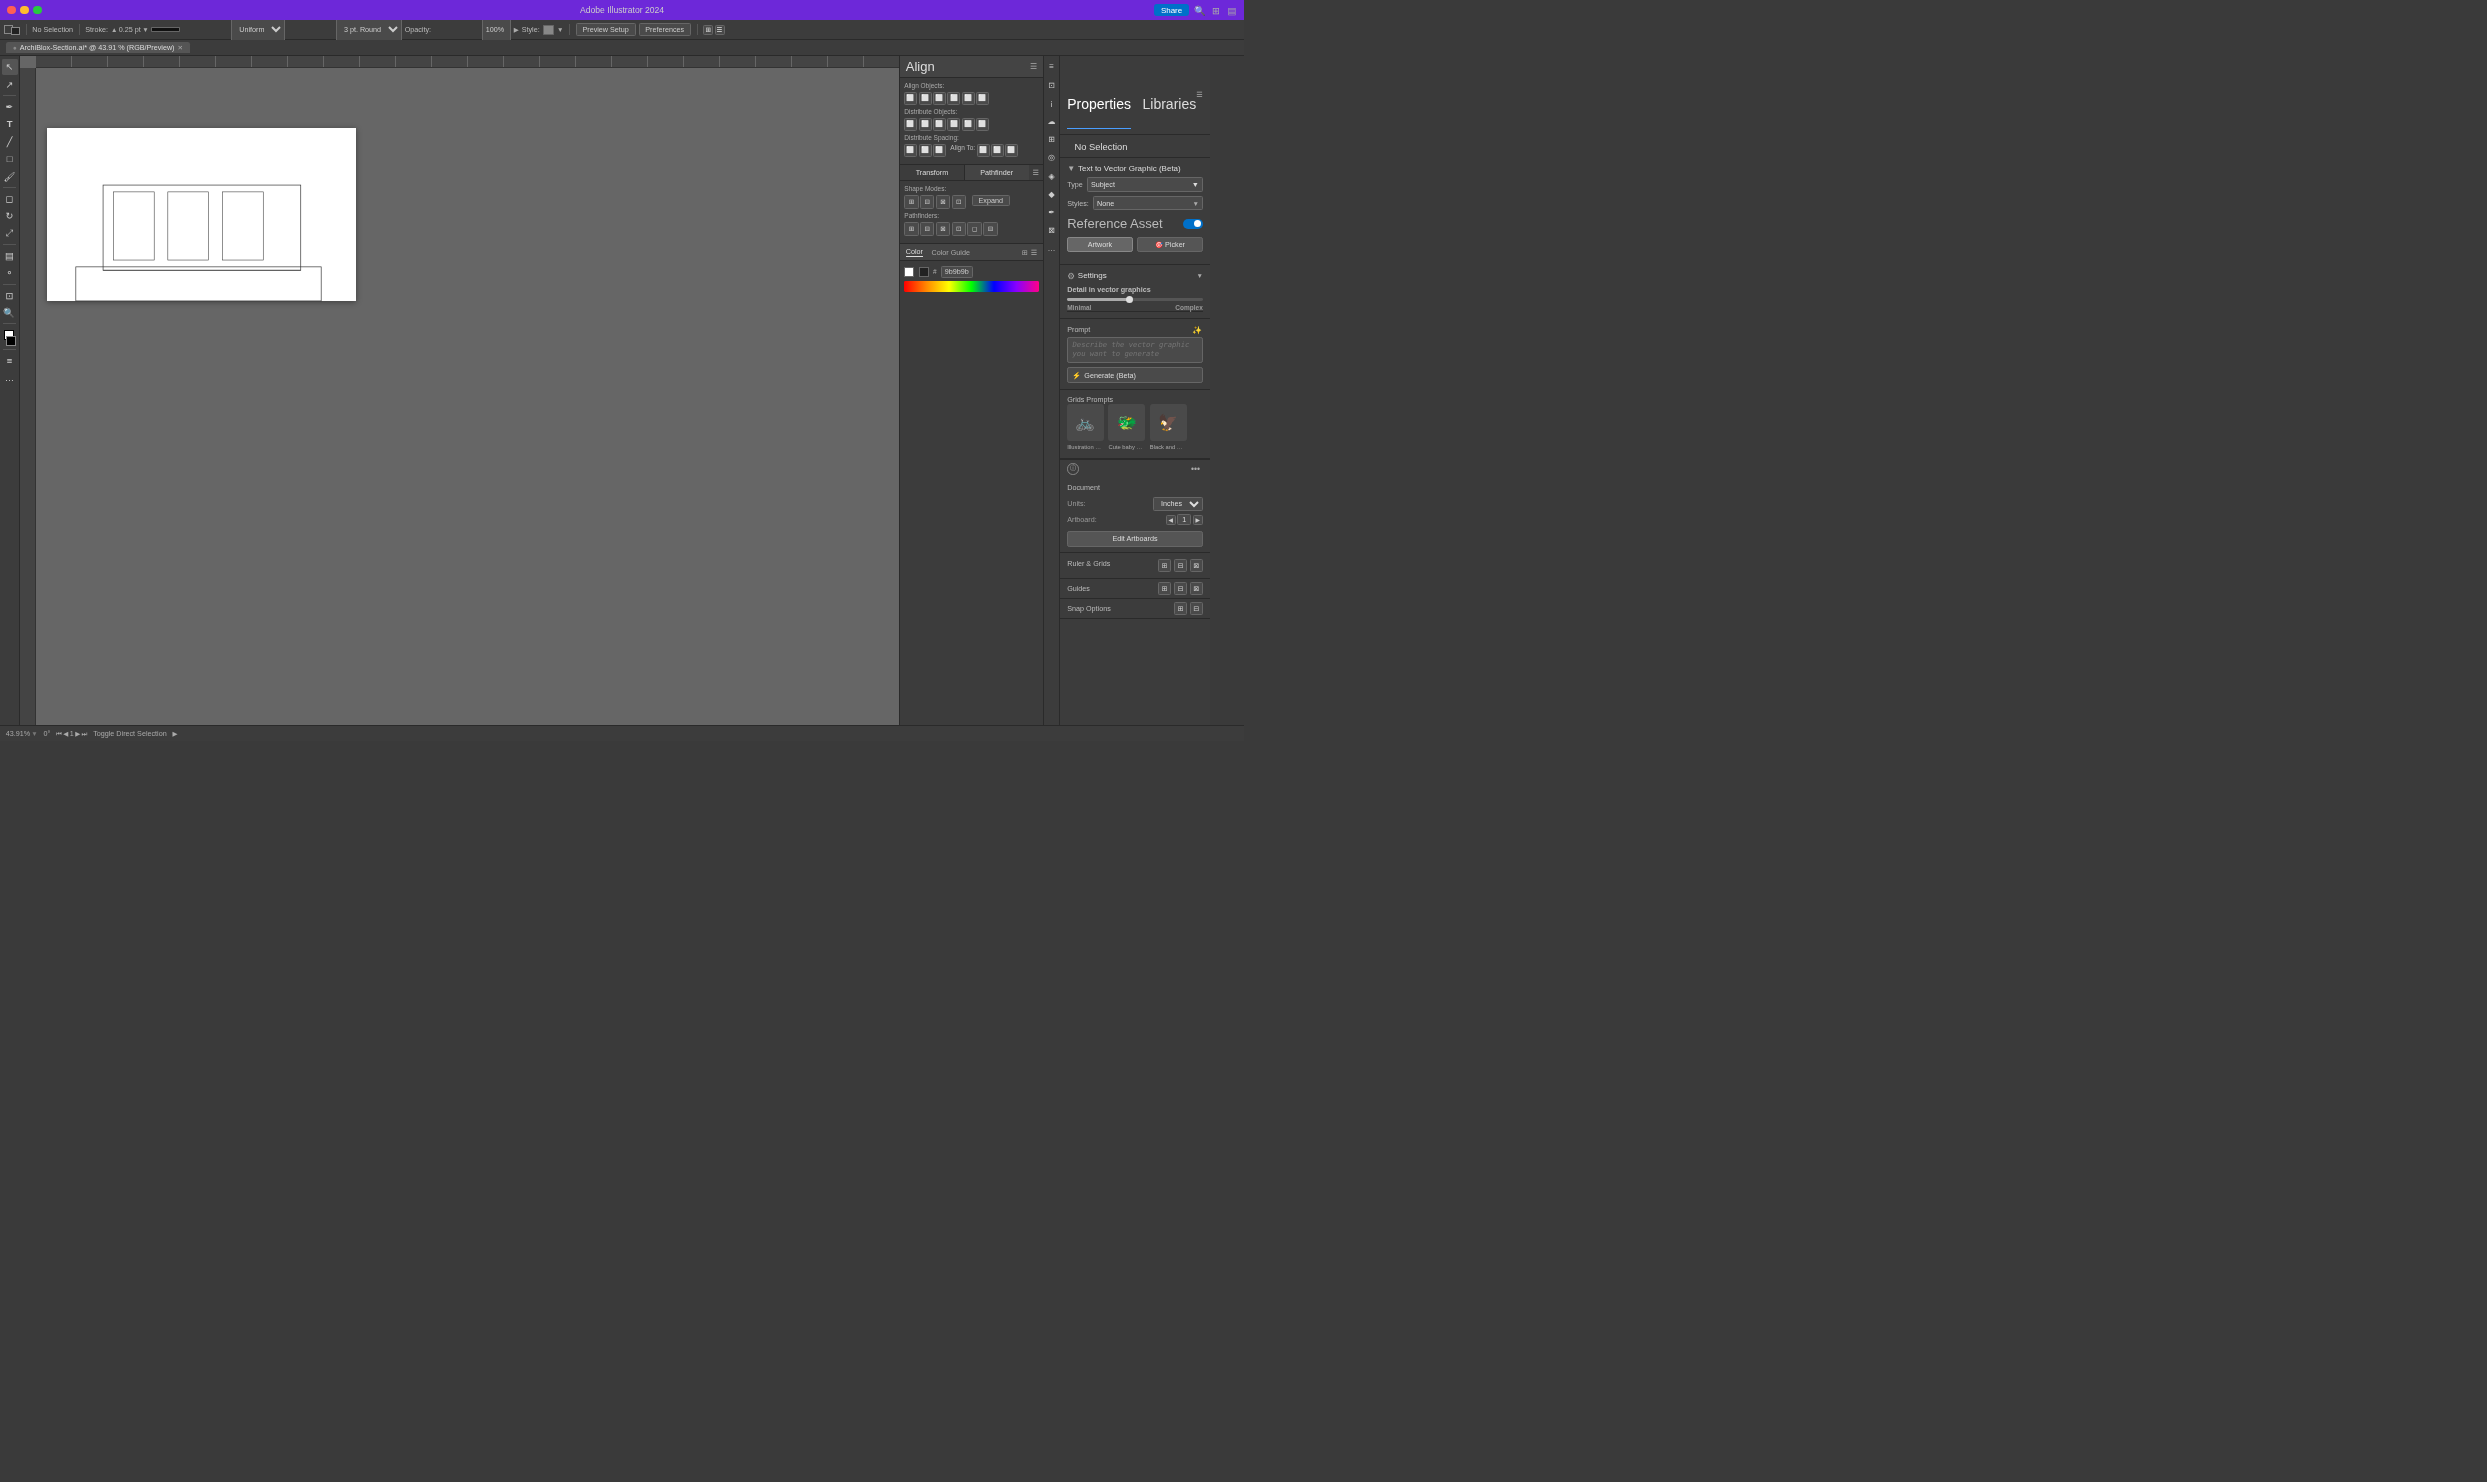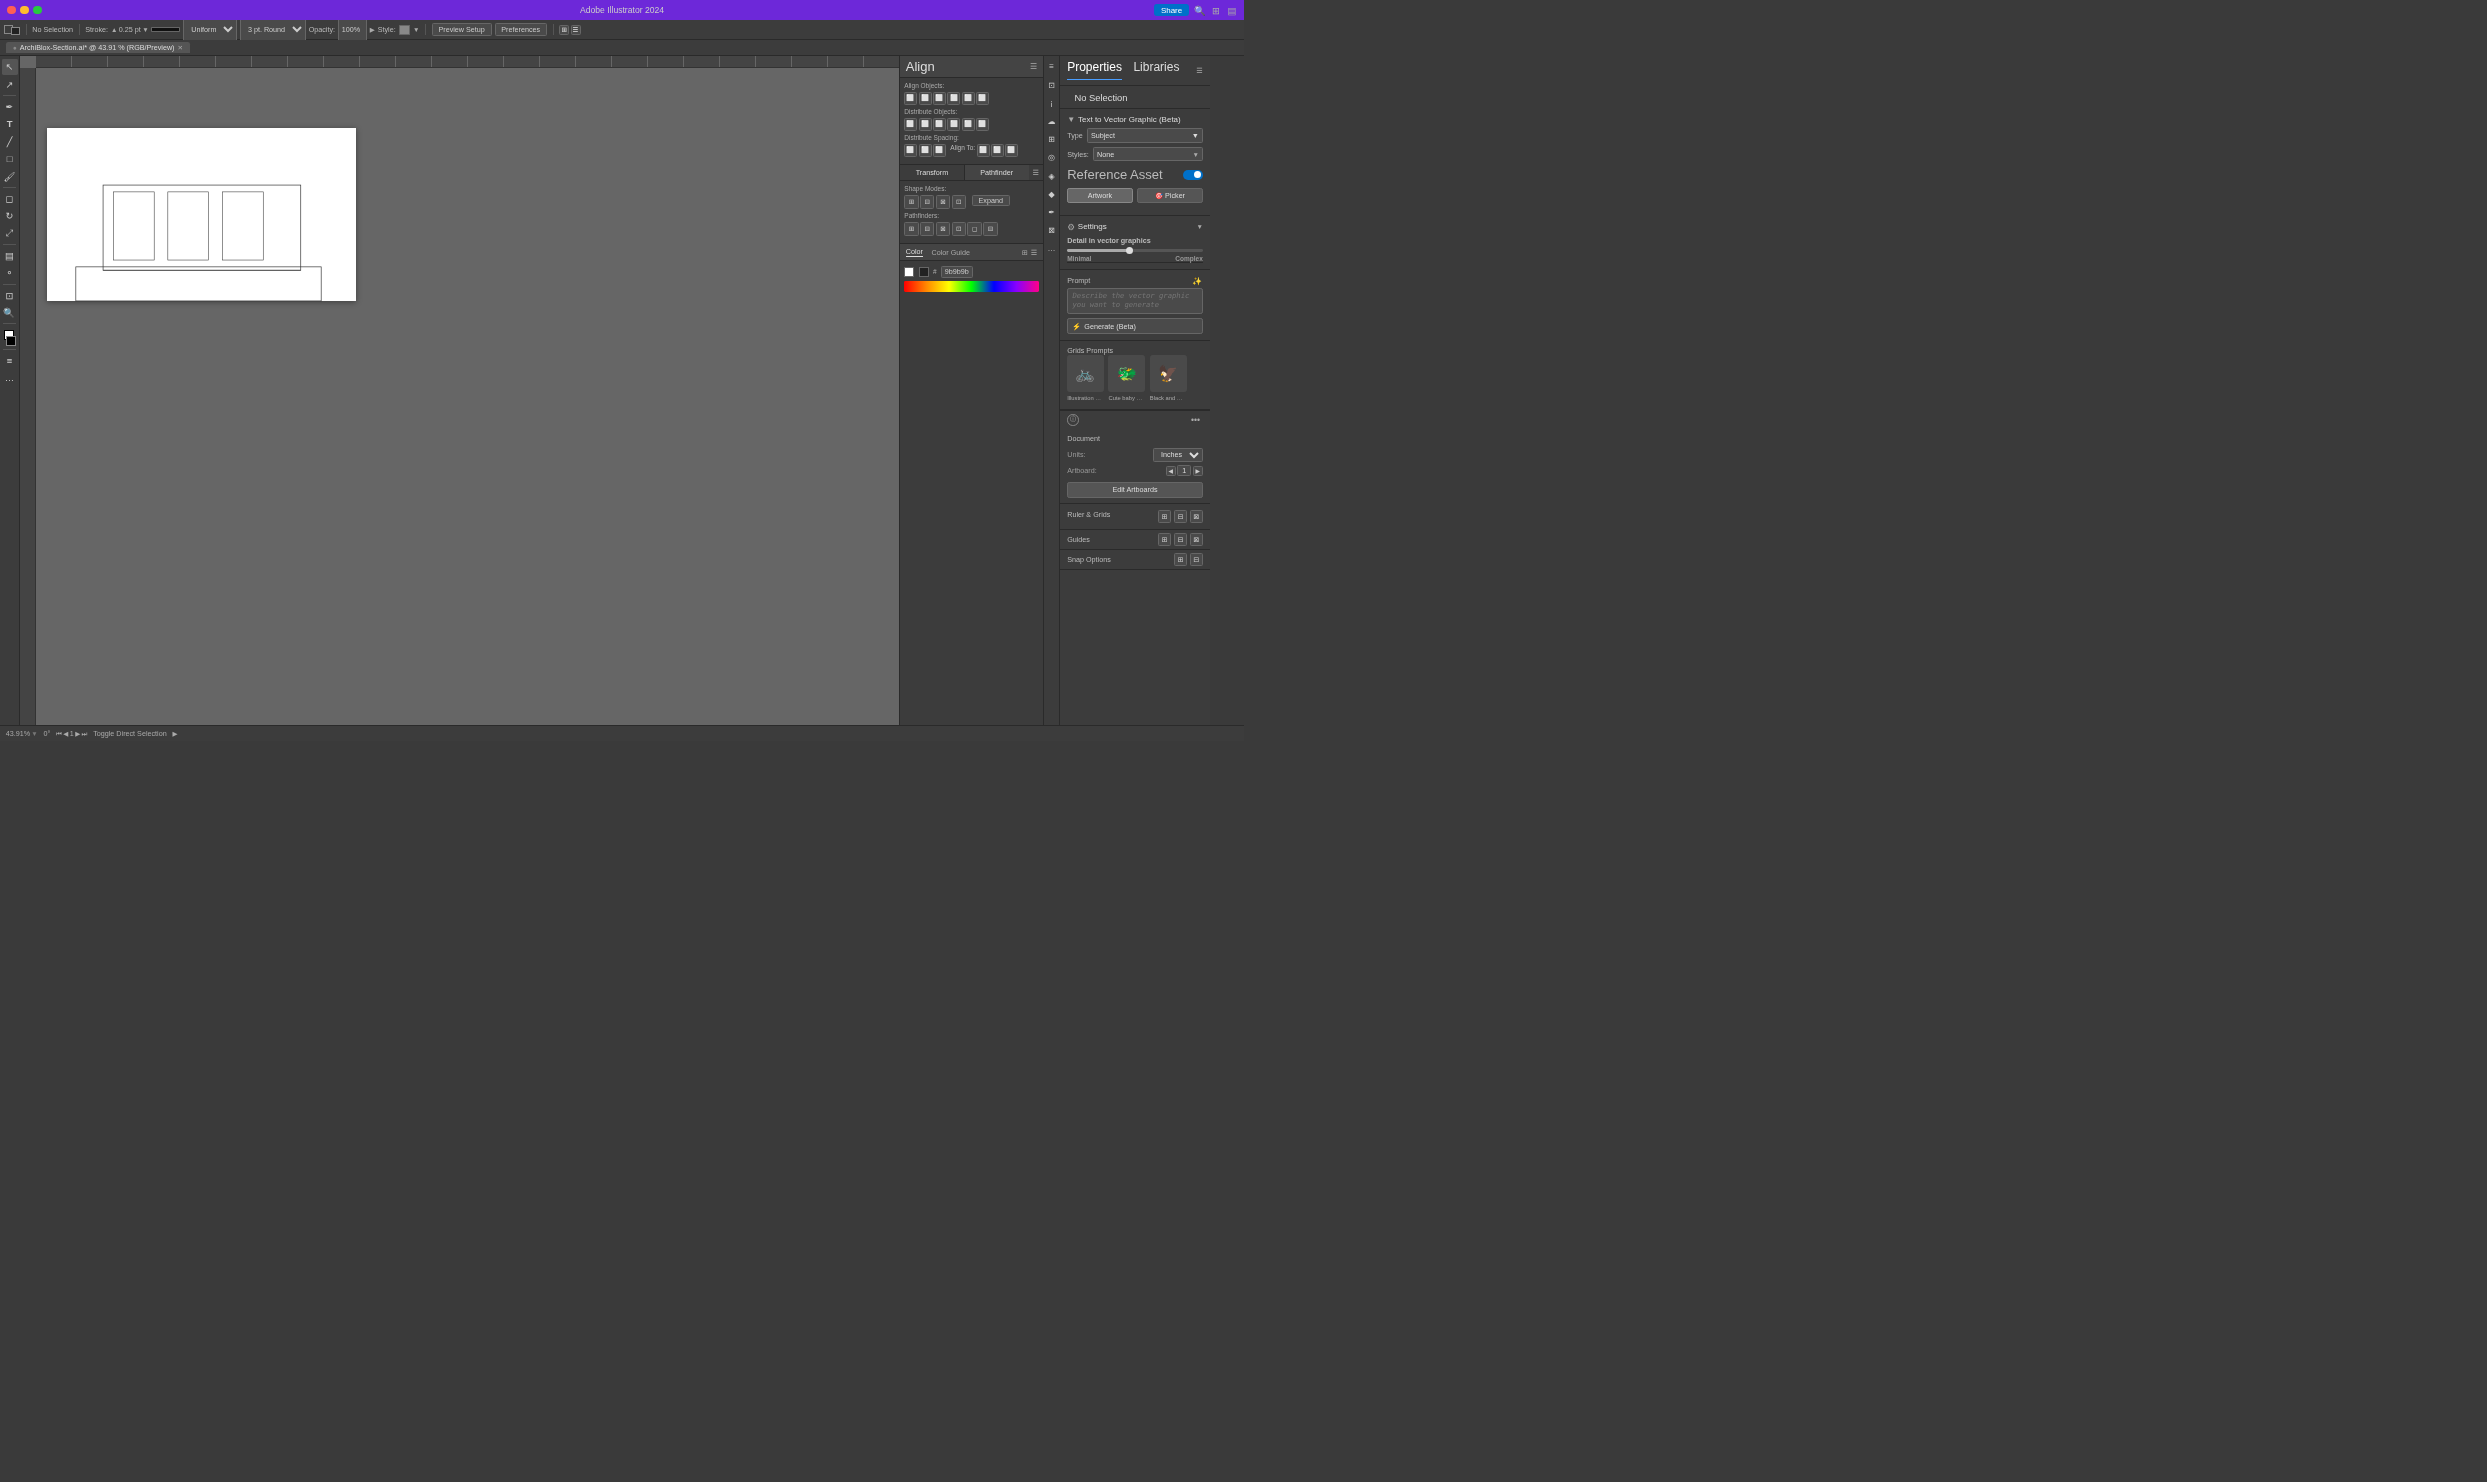--- a/index.html
+++ b/index.html
@@ -14,21 +14,21 @@
     .tb-max { background: #27c93f; }
     .title-bar-title { font-size: 8.6px; color: #ccc; }
     .title-bar-right { position: absolute; right: 7.2px; display: flex; gap: 5.8px; align-items: center; }
     .share-btn { background: #0070c9; color: white; border: none; border-radius: 2.9px; padding: 1.4px 7.2px; font-size: 8px; cursor: pointer; }
     .tb-icon { width: 10px; height: 10px; color: #aaa; cursor: pointer; font-size: 9.4px; display: flex; align-items: center; justify-content: center; }
 
     
     .toolbar { height: 20px; background: #3c3c3c; display: flex; align-items: center; padding: 0 4.3px; gap: 2.9px; flex-shrink: 0; border-bottom: 0.7px solid #2a2a2a; }
     .toolbar-item { display: flex; align-items: center; gap: 1.4px; font-size: 7.2px; color: #ccc; }
     .toolbar-separator { width: 0.7px; height: 11.5px; background: #555; margin: 0 2.9px; }
-    .toolbar-select { background: #4a4a4a; border: 0.7px solid #666; color: #ccc; font-size: 7.2px; padding: 0.7px 2.9px; border-radius: 1.4px; height: 31px; }
+    .toolbar-select { background: #4a4a4a; border: 0.7px solid #666; color: #ccc; font-size: 7.2px; padding: 0.7px 2.9px; border-radius: 1.4px; height: 31px; margin-left: 48px; }
     .toolbar-btn { background: #4a4a4a; border: 0.7px solid #666; color: #ccc; font-size: 7.2px; padding: 0.7px 5.8px; border-radius: 1.4px; height: 13px; cursor: pointer; }
     .tool-label { font-size: 7.2px; color: #bbb; }
 
     
     .tab-bar { height: 16px; background: #3c3c3c; display: flex; align-items: center; padding: 0 5.8px; border-bottom: 0.7px solid #2a2a2a; flex-shrink: 0; }
     .tab { display: flex; align-items: center; gap: 2.9px; padding: 1.4px 7.2px; background: #555; border-radius: 2.2px 2.2px 0 0; font-size: 7.2px; color: #ddd; }
     .tab-close { font-size: 6.5px; color: #aaa; cursor: pointer; }
 
     
     .main { display: flex; flex: 1; overflow: hidden; }
@@ -46,21 +46,21 @@
     .panel-title { font-size: 13px; color: #ddd; font-weight: 400; }
     .panel-menu { font-size: 8px; color: #aaa; cursor: pointer; }
 
     
     .right-icon-bar { width: 16px; background: #3c3c3c; display: flex; flex-direction: column; align-items: center; padding: 2.9px 0; gap: 2.2px; border-left: 0.7px solid #2a2a2a; }
 
     
     .properties-panel { width: 151px; background: #3c3c3c; border-left: 0.7px solid #2a2a2a; display: flex; flex-direction: column; overflow-y: auto; flex-shrink: 0; }
     .props-header { display: flex; align-items: center; justify-content: space-between; padding: 4.3px 7.2px; border-bottom: 0.7px solid #2a2a2a; }
     .props-tabs { display: flex; gap: 11.5px; }
-    .props-tab { font-size: 12px; color: #ddd; cursor: pointer; padding-bottom: 5px; }
+    .props-tab { font-size: 14px; color: #ddd; cursor: pointer; padding-bottom: 16px; margin-top: 36px; }
     .props-tab.active { border-bottom: 1.4px solid #4a9eff; color: white; }
 
     .props-section { padding: 5.8px 7.2px; border-bottom: 0.7px solid #2a2a2a; }
     .props-section-header { display: flex; align-items: center; justify-content: space-between; margin-bottom: 4.3px; }
     .props-section-title { font-size: 8px; color: #ddd; font-weight: 500; display: flex; align-items: center; gap: 2.9px; }
 
     .no-selection-label { font-size: 9.4px; color: #ddd; font-weight: 500; padding: 5.8px 7.2px; }
 
     .type-row { display: flex; align-items: center; justify-content: space-between; margin-bottom: 4.3px; }
     .type-label { font-size: 7.2px; color: #bbb; }

